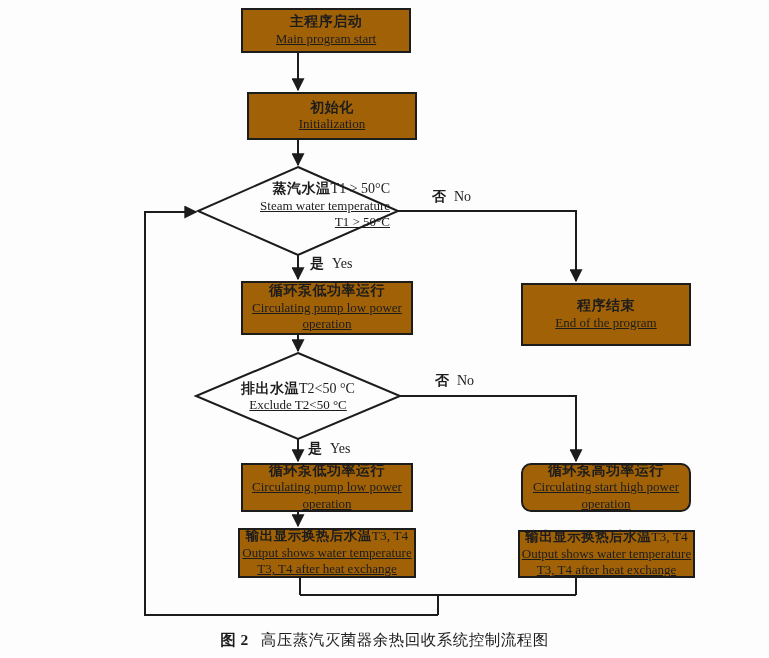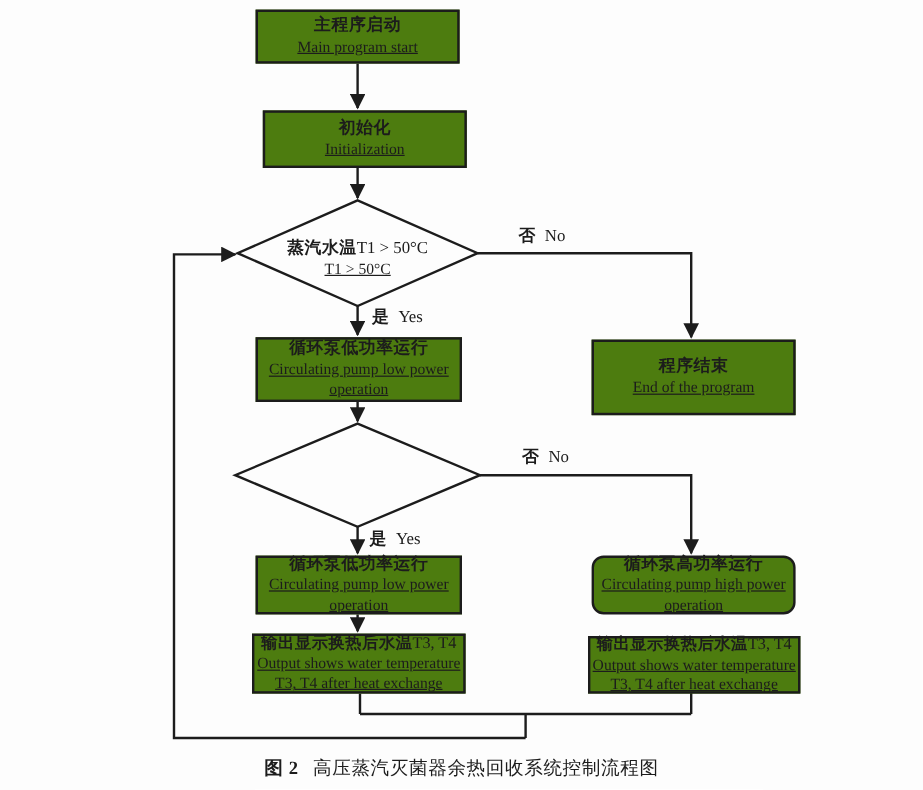--- a/index.html
+++ b/index.html
@@ -22,22 +22,23 @@
     display: flex;
     flex-direction: column;
     align-items: center;
     justify-content: center;
     text-align: center;
     line-height: 16.5px;
     z-index: 2;
   }
   .box {
     border: 2px solid #1c1c1c;
-    background: #4d7c0f;
+    background: #a16207;
     box-sizing: border-box;
+    margin-left: 28px;
   }
   .dtext { background: transparent; }
   .zh { font-weight: bold; font-size: 14px; white-space: nowrap; letter-spacing: 0.5px; }
   .zh .lat { font-weight: normal; letter-spacing: 0px; }
   .en { font-weight: normal; font-size: 13px; white-space: nowrap; letter-spacing: 0px; text-decoration: underline; }
   .edge-label {
     position: absolute;
     z-index: 3;
     font-size: 14px;
     white-space: nowrap;
@@ -85,46 +86,51 @@
   <div class="node box" style="left:213px; top:8px; width:170px; height:45px;">
     <div class="zh">主程序启动</div>
     <div class="en">Main program start</div>
   </div>
 
   <div class="node box" style="left:219px; top:92px; width:170px; height:48px;">
     <div class="zh">初始化</div>
     <div class="en">Initialization</div>
   </div>
 
-  <div class="node dtext" style="left:206px; top:186px; width:184px; height:60px;">
+  <div class="node dtext" style="left:206px; top:176px; width:184px; height:60px;align-items:flex-end;">
     <div class="zh"><span>蒸汽水温</span><span class="lat">T1 &gt; 50°C</span></div>
+    <div class="en">Steam water temperature</div>
     <div class="en">T1 &gt; 50°C</div>
   </div>
 
   <div class="node box" style="left:213px; top:281px; width:172px; height:54px;">
     <div class="zh">循环泵低功率运行</div>
     <div class="en">Circulating pump low power</div>
     <div class="en">operation</div>
   </div>
 
   <div class="node box" style="left:493px; top:283px; width:170px; height:63px;">
     <div class="zh">程序结束</div>
     <div class="en">End of the program</div>
   </div>
 
+  <div class="node dtext" style="left:204px; top:377px; width:188px; height:40px;">
+    <div class="zh"><span>排出水温</span><span class="lat">T2&lt;50 °C</span></div>
+    <div class="en">Exclude T2&lt;50 °C</div>
+  </div>
 
   <div class="node box" style="left:213px; top:463px; width:172px; height:49px;">
     <div class="zh">循环泵低功率运行</div>
     <div class="en">Circulating pump low power</div>
     <div class="en">operation</div>
   </div>
 
   <div class="node box" style="left:493px; top:463px; width:170px; height:49px;border-radius:10px;">
     <div class="zh">循环泵高功率运行</div>
-    <div class="en">Circulating pump high power</div>
+    <div class="en">Circulating start high power</div>
     <div class="en">operation</div>
   </div>
 
   <div class="node box" style="left:210px; top:528px; width:178px; height:50px;">
     <div class="zh" style="font-size:13.5px;"><span>输出显示换热后水温</span><span class="lat">T3, T4</span></div>
     <div class="en">Output shows water temperature</div>
     <div class="en">T3, T4 after heat exchange</div>
   </div>
 
   <div class="node box" style="left:490px; top:530px; width:177px; height:48px;">

